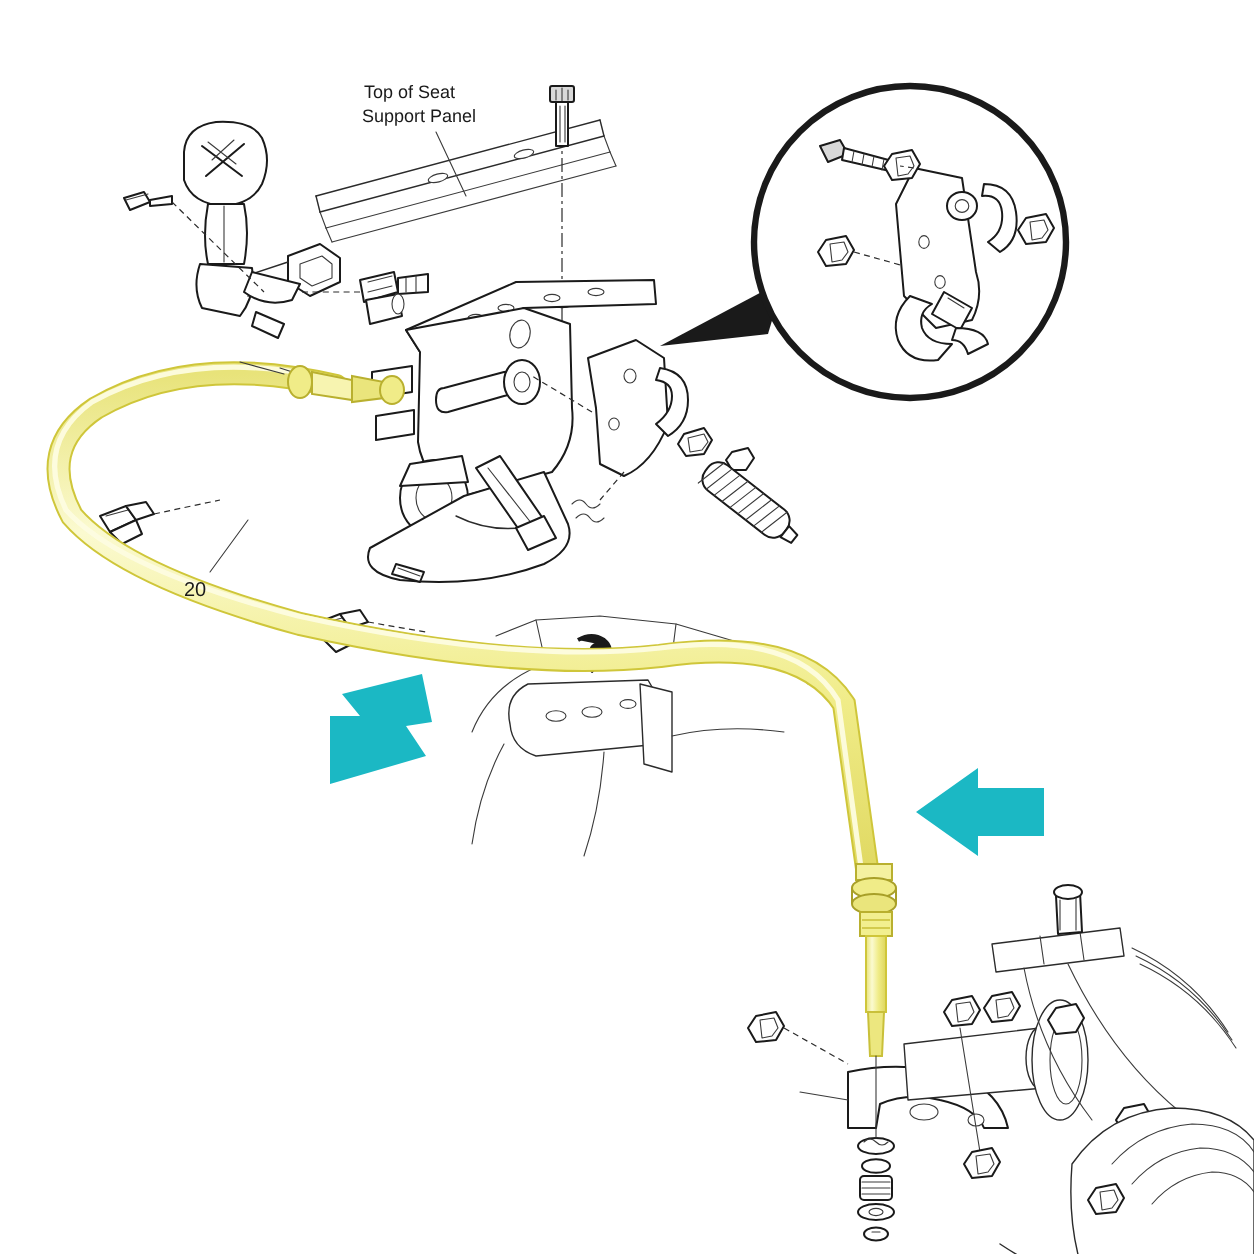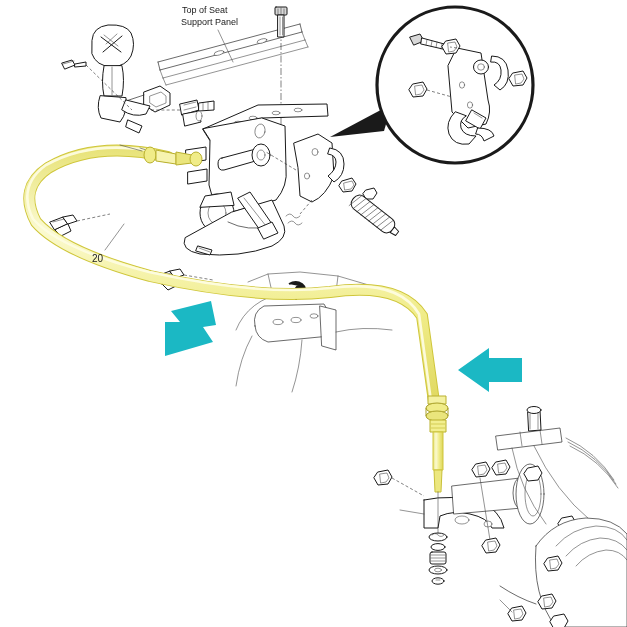--- a/index.html
+++ b/index.html
@@ -11,20 +11,21 @@
     width: 627px;
     height: 627px;
     font-family: "Liberation Sans", sans-serif;
     overflow: hidden;
   }
   #diagram-root {
     position: relative;
     width: 627px;
     height: 531px;
     background: #ffffff;
+    margin-top: 36px;
   }
   #diagram-svg {
     position: absolute;
     top: 0;
     left: 0;
     width: 627px;
     height: 627px;
     display: block;
   }
   .lbl {

